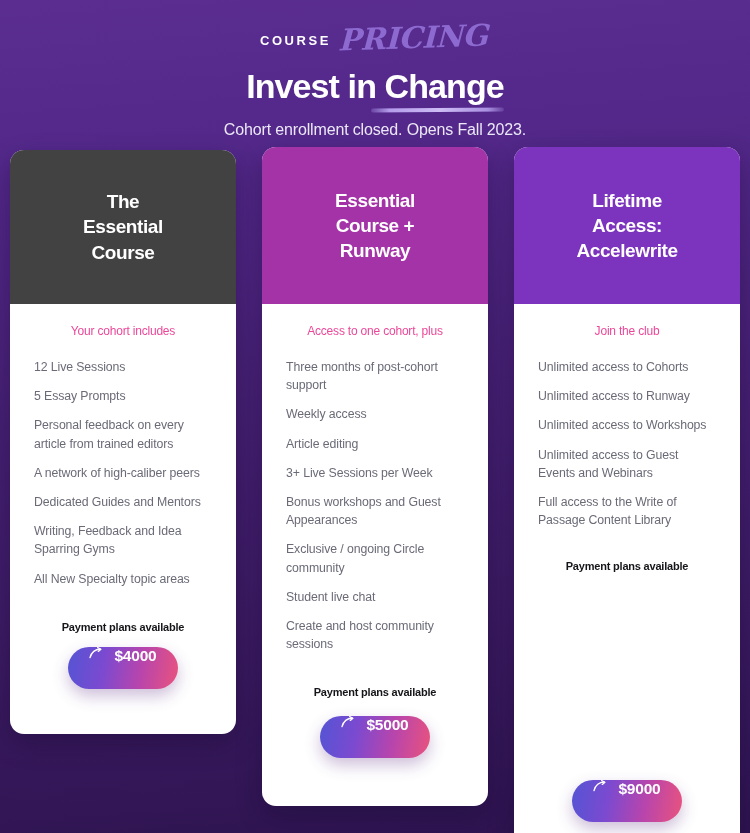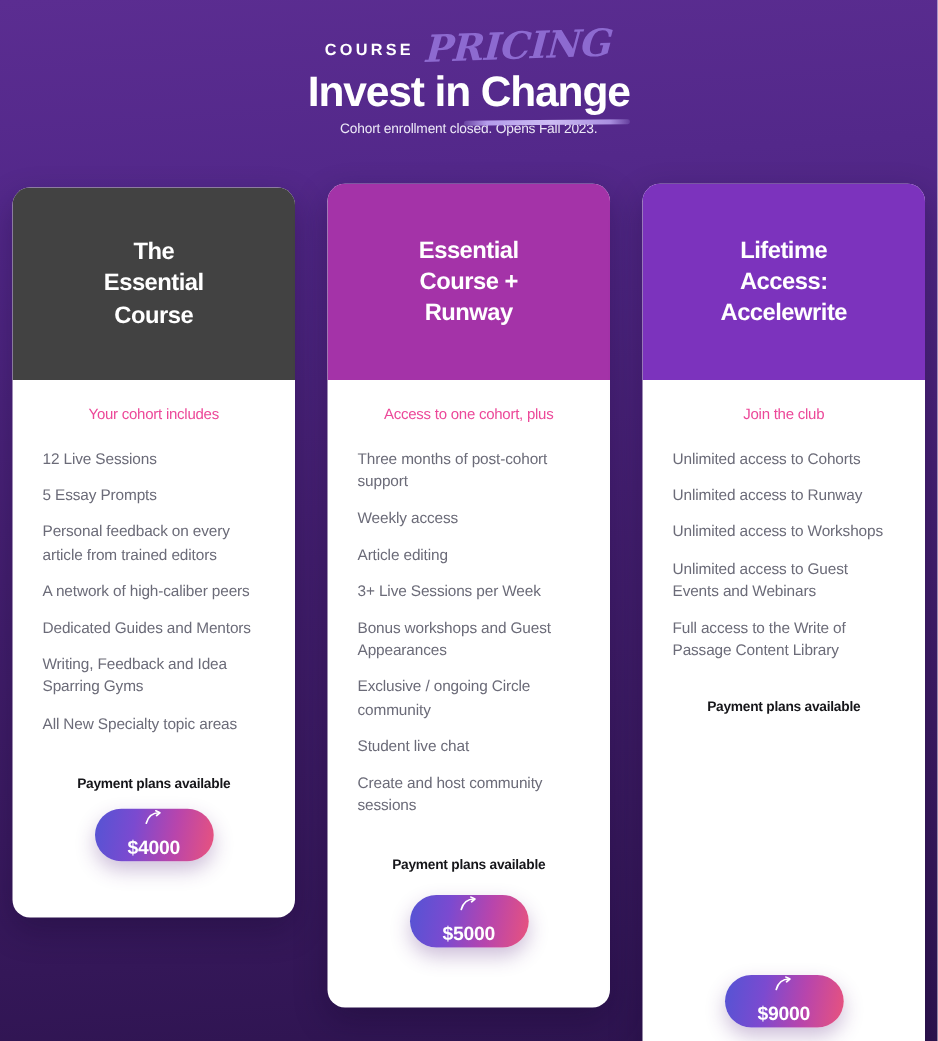--- a/index.html
+++ b/index.html
@@ -47,21 +47,21 @@
     color: #8d6ad0;
     transform: skewX(-6deg) rotate(-2deg);
     position: relative;
     top: 3px;
     text-transform: uppercase;
   }
 
   .headline-wrap {
     position: relative;
     display: inline-block;
-    margin-top: 8px;
+    margin-top: 20px;
   }
 
   .headline {
     font-size: 34px;
     font-weight: 700;
     color: #ffffff;
     letter-spacing: -0.9px;
     line-height: 1.12;
   }
 
@@ -70,22 +70,22 @@
     right: 0px;
     bottom: -7px;
     width: 133px;
     height: 4px;
     background: linear-gradient(90deg, rgba(167,145,226,0.25) 0%, #b49ceb 14%, #cdbcf4 52%, #a98fe0 88%, rgba(167,145,226,0.2) 100%);
     border-radius: 3px;
     transform: rotate(-0.5deg);
   }
 
   .subtitle {
-    margin-top: 4px;
-    font-size: 11px;
+    margin-top: 16px;
+    font-size: 16px;
     color: #ece8f7;
     letter-spacing: -0.15px;
   }
 
   
   .cards {
     position: absolute;
     top: 147px;
     left: 0;
     right: 0;
@@ -176,37 +176,36 @@
     justify-content: center;
     align-items: center;
   }
 
   .card-1 .cta-wrap { margin-top: auto; padding-bottom: 45px; }
   .card-2 .cta-wrap { margin-top: auto; padding-bottom: 48px; }
   .card-3 .cta-wrap { margin-top: auto; padding-bottom: 72px; }
 
   .cta-button {
     display: inline-flex;
-    align-items: center;
+    align-items: flex-start;
     justify-content: center;
     gap: 10px;
     min-width: 95px;
     height: 42px;
     padding: 0 21px;
     border: none;
     border-radius: 999px;
     background: linear-gradient(100deg, #5454d4 0%, #7b4ad0 33%, #b845ac 66%, #e9537d 100%);
     color: #ffffff;
     font-family: "Liberation Sans", sans-serif;
     font-size: 15.5px;
     font-weight: 700;
     letter-spacing: -0.2px;
     cursor: pointer;
     box-shadow: 0 7px 16px rgba(90, 40, 130, 0.30);
-    flex-direction: column;
   }
 
   .arrow-icon {
     display: inline-block;
     width: 15px;
     height: 12px;
     flex: none;
   }
   .arrow-icon svg { display: block; }
 </style>

